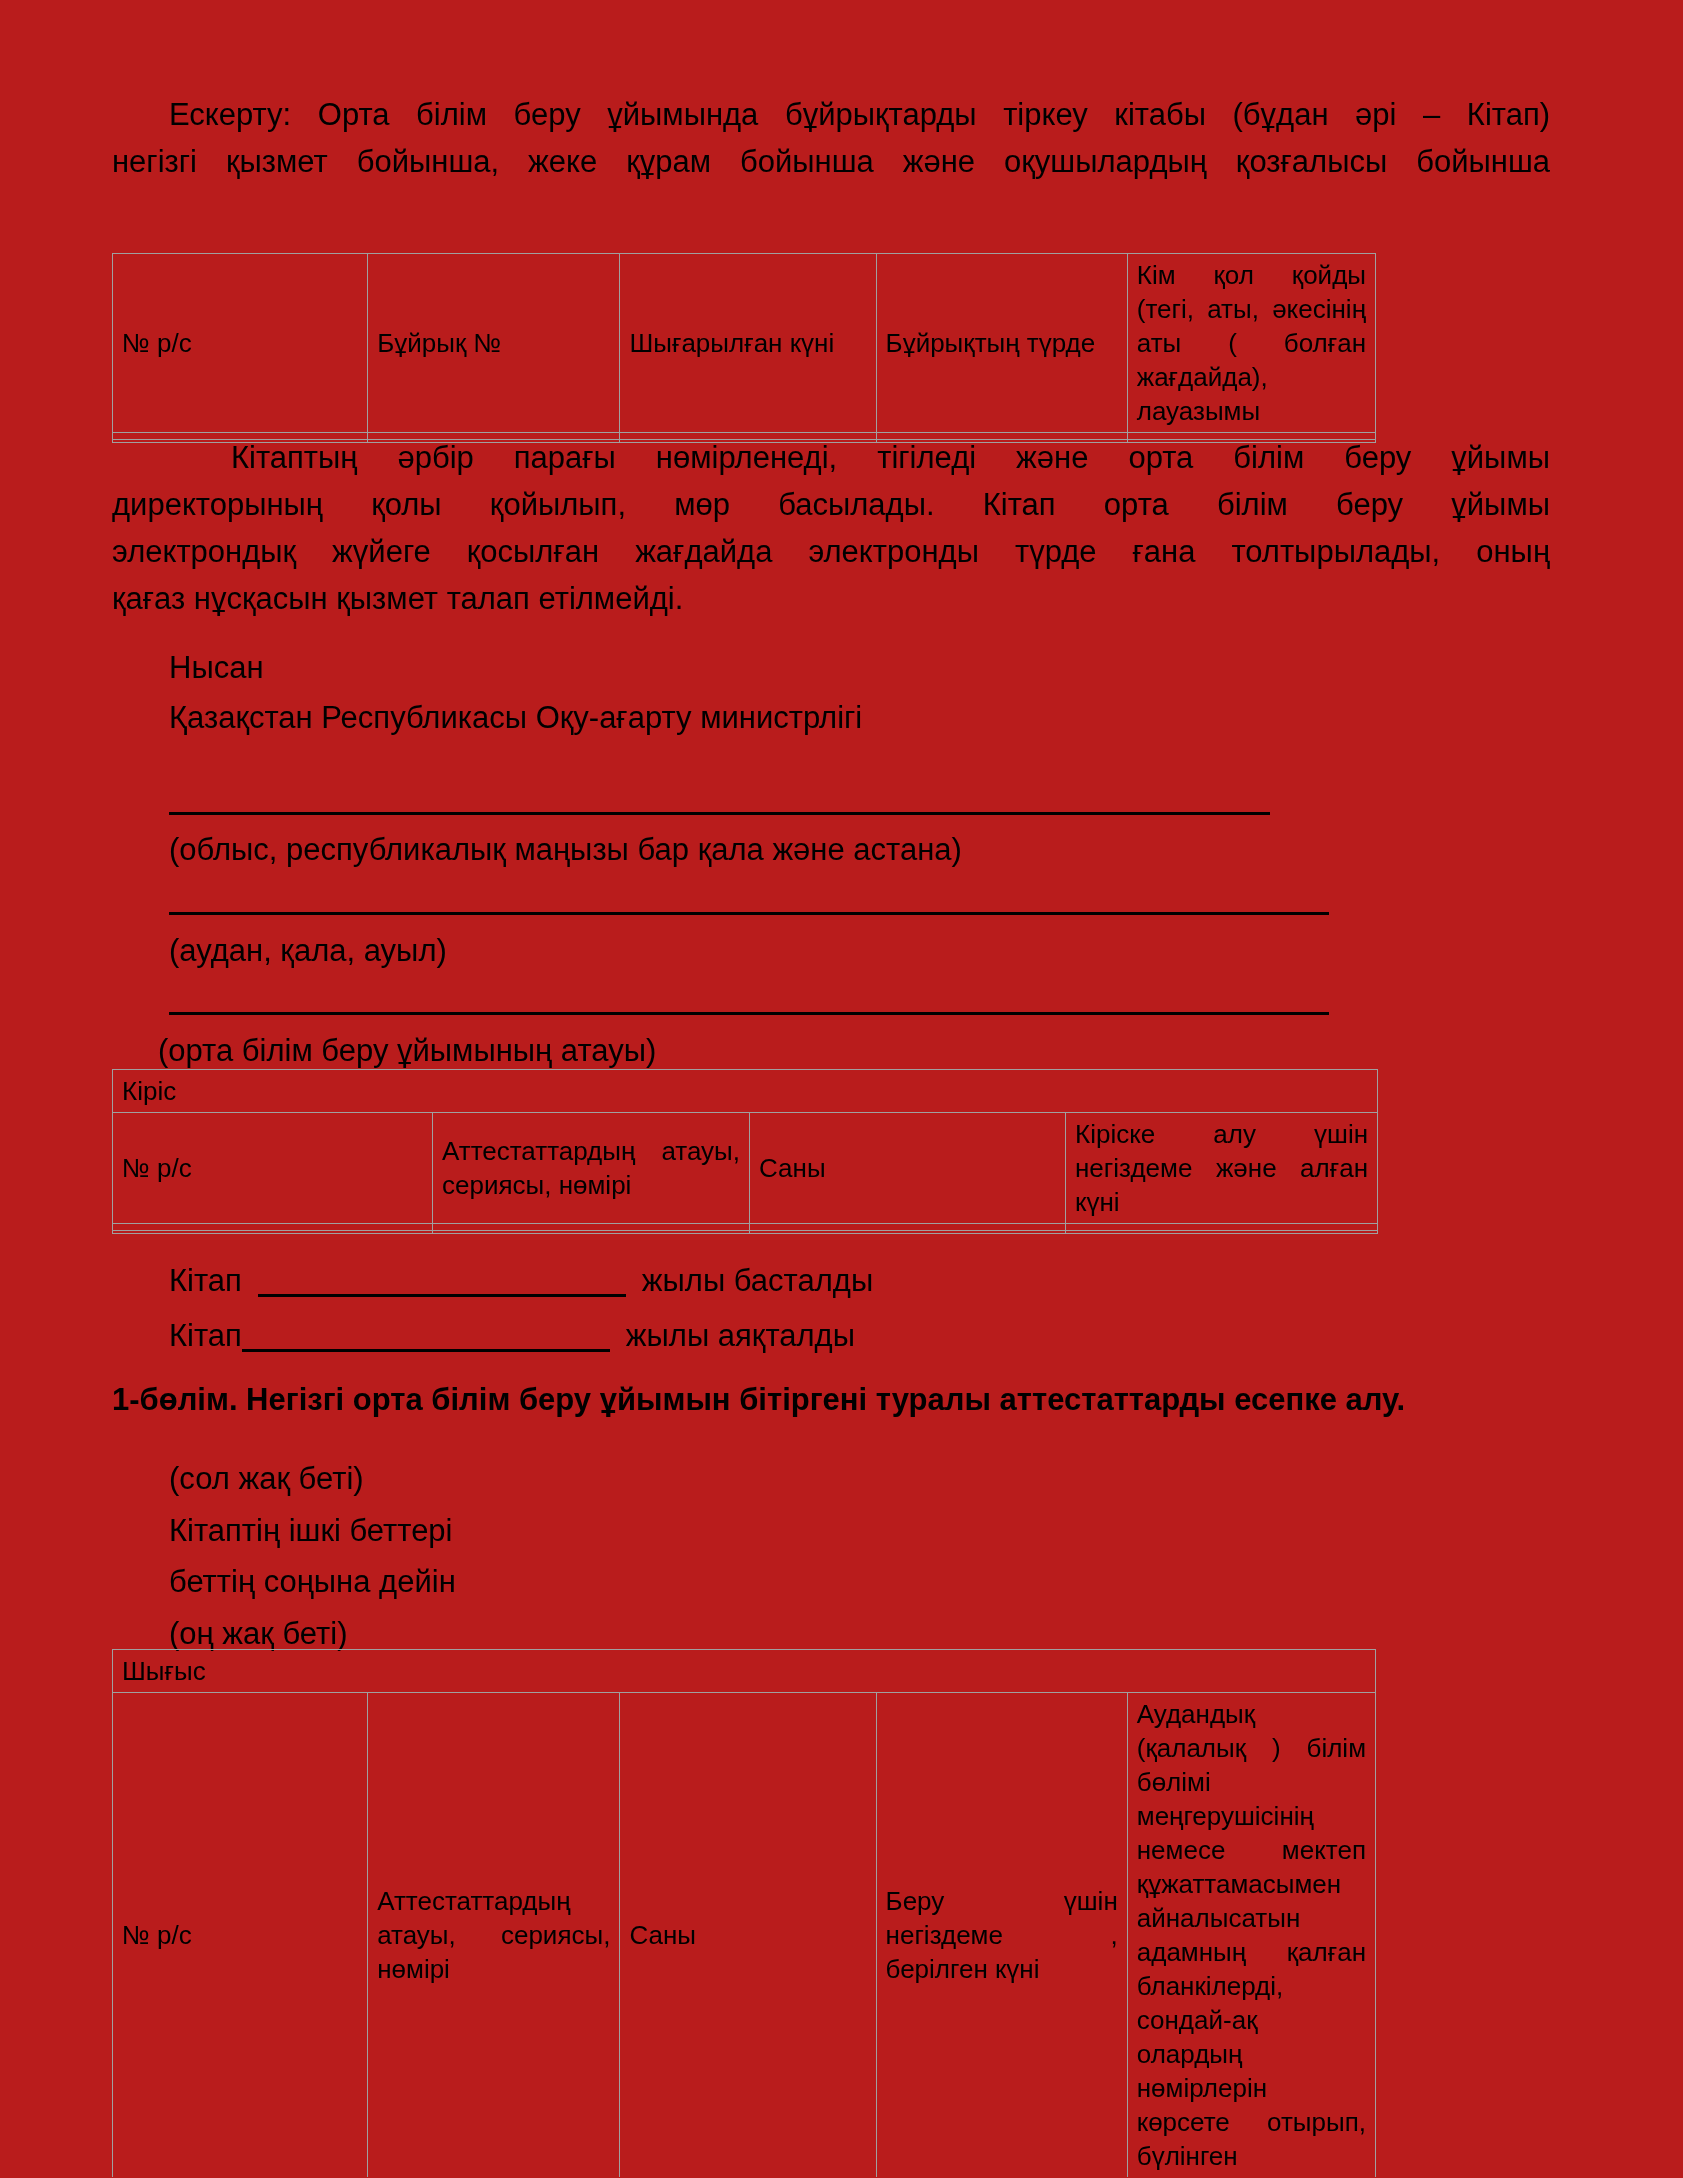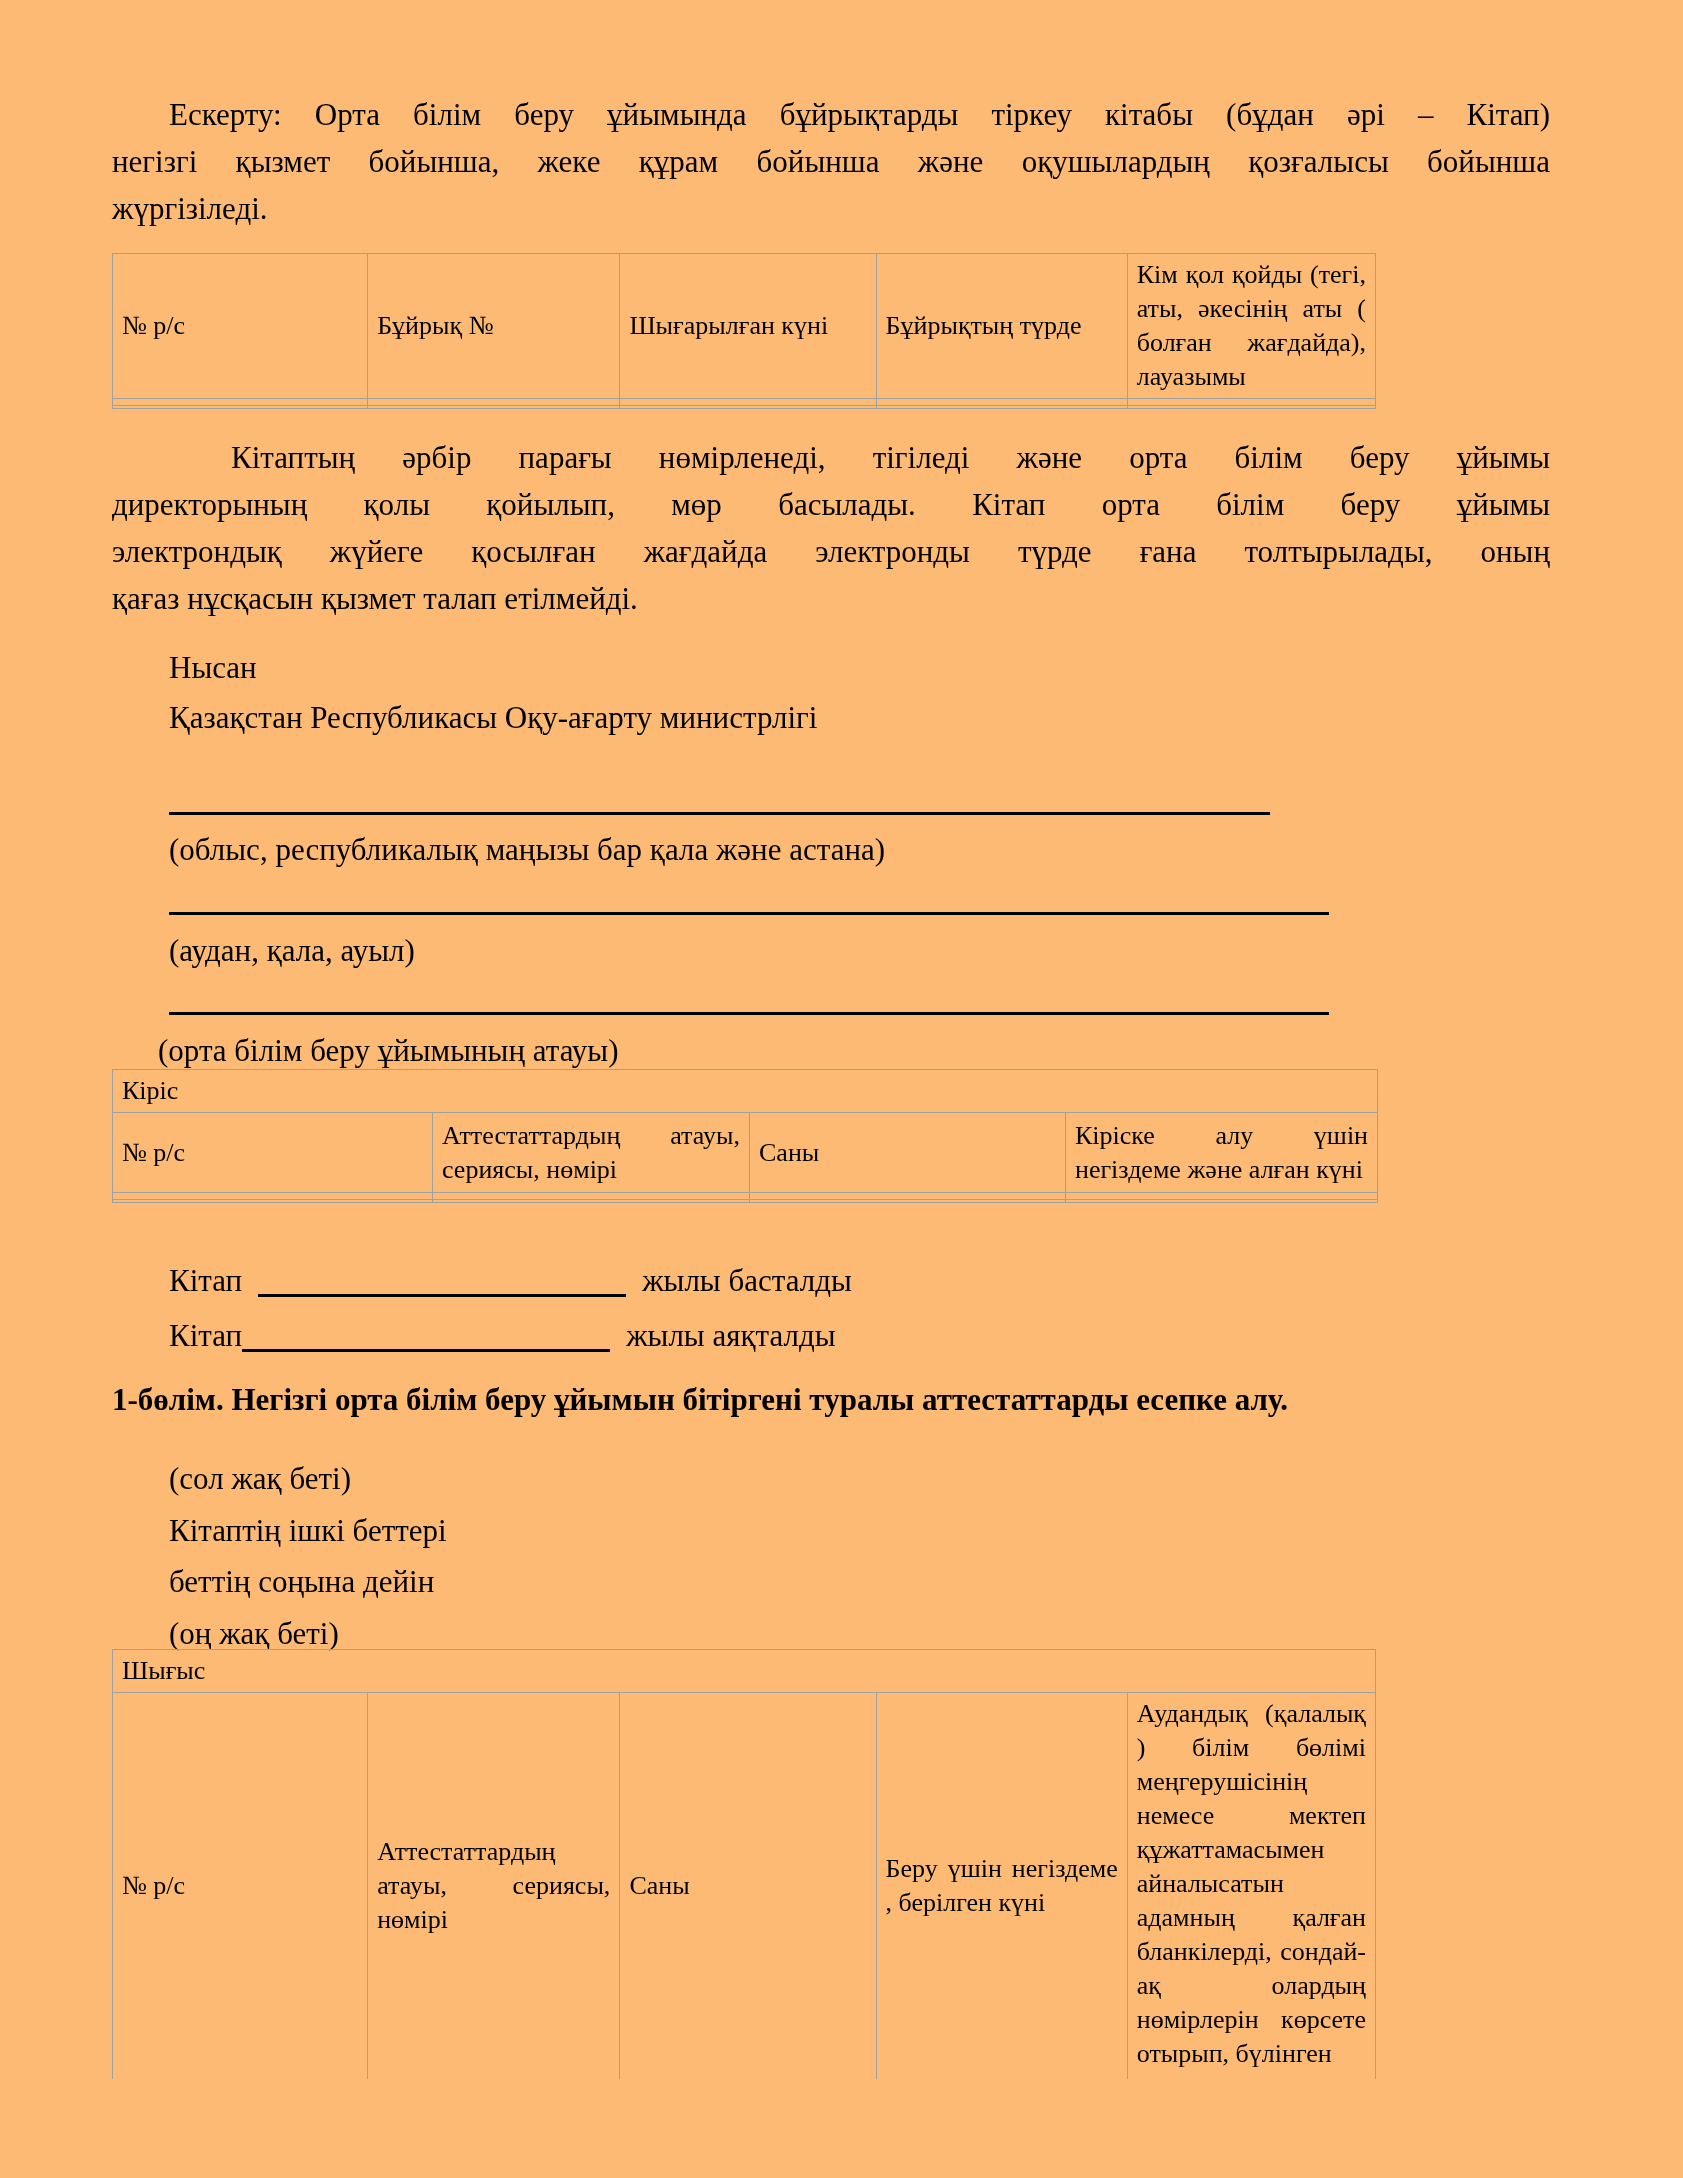--- a/index.html
+++ b/index.html
@@ -1,18 +1,18 @@
 <!DOCTYPE html>
 <html><head>
 <meta charset="utf-8">
 <style>
   html,body { margin:0; padding:0; background:#ffffff; }
   .page {
-    position:relative; width:1683px; height:2178px; background:#fdba74;
-    font-family:Liberation Serif, serif; color:#000000; overflow:hidden;
+    position:relative; width:1683px; height:2178px; background:#b91c1c;
+    font-family:Liberation Sans, sans-serif; color:#000000; overflow:hidden;
   }
   .abs { position:absolute; }
   .body-text { font-size:31px; line-height:47px; }
   .jline { text-align:justify; text-align-last:justify; }
   .jlast  { text-align:justify; text-align-last:left; }
   .indent58  { text-indent:57px; }
   .indent120 { text-indent:119px; }
   .heading { font-size:31px; line-height:47px; font-weight:bold; }
 
   table { border-collapse:collapse; table-layout:fixed; font-size:26px; line-height:34px; }
@@ -33,21 +33,20 @@
   }
 </style>
 </head>
 <body>
 
 <div class="page">
 
   <div class="abs body-text" style="left:112px; top:91px; width:1438px;">
     <div class="jline indent58">Ескерту: Орта білім беру ұйымында бұйрықтарды тіркеу кітабы (бұдан әрі – Кітап)</div>
     <div class="jline">негізгі қызмет бойынша, жеке құрам бойынша және оқушылардың қозғалысы бойынша</div>
-    <div class="jlast">жүргізіледі.</div>
   </div>
 
   <table class="abs" style="left:112px; top:253px; width:1264px;">
     <colgroup>
       <col style="width:255px">
         <col style="width:252px">
         <col style="width:256px">
         <col style="width:251px">
         <col style="width:248px">
     </colgroup>

